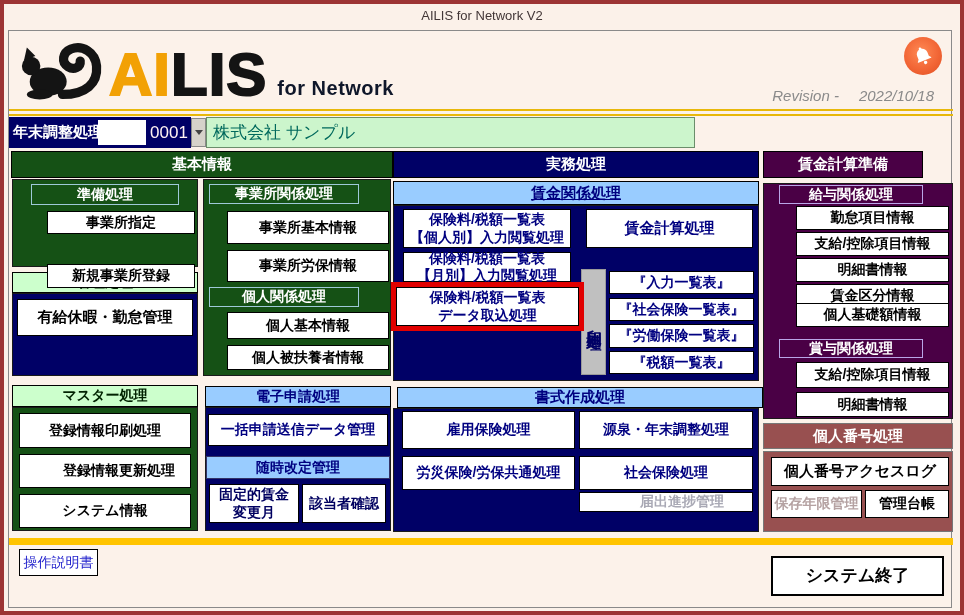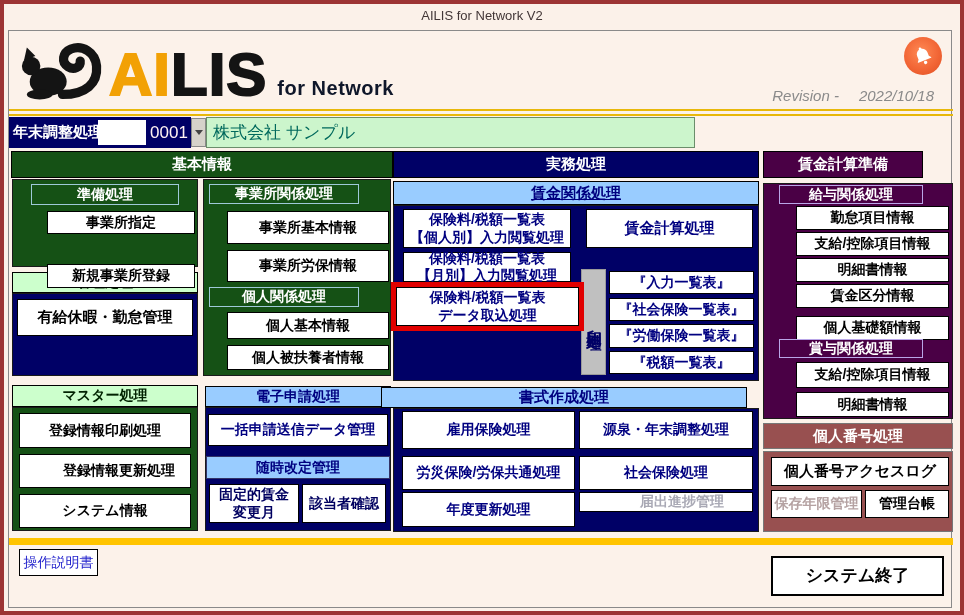--- a/index.html
+++ b/index.html
@@ -130,36 +130,35 @@
 【月別】入力閲覧処理</div>
     <div class="a btn nv" style="left:387px;top:256px;width:183px;height:39px;z-index:4;">保険料/税額一覧表
 データ取込処理</div>
     <div class="a redbox" style="left:382px;top:251px;width:193px;height:49px;"></div>
     <div class="a vtext" style="left:572px;top:238px;width:25px;height:106px;z-index:2;">印刷処理</div>
     <div class="a btn nv" style="left:600px;top:240px;width:145px;height:23px;z-index:2;">『入力一覧表』</div>
     <div class="a btn nv" style="left:600px;top:267px;width:145px;height:23px;z-index:2;">『社会保険一覧表』</div>
     <div class="a btn nv" style="left:600px;top:293px;width:145px;height:24px;z-index:2;">『労働保険一覧表』</div>
     <div class="a btn nv" style="left:600px;top:320px;width:145px;height:23px;z-index:2;">『税額一覧表』</div>
 
-    <div class="a hdr nv" style="left:372px;top:356px;width:366px;height:21px;background:#99CCFF;font-size:15px;">書式作成処理</div>
+    <div class="a hdr nv" style="left:388px;top:356px;width:366px;height:21px;background:#99CCFF;font-size:15px;">書式作成処理</div>
     <div class="a panel" style="left:384px;top:377px;width:366px;height:124px;background:#000066;"></div>
     <div class="a btn nv" style="left:393px;top:380px;width:173px;height:38px;z-index:2;">雇用保険処理</div>
     <div class="a btn nv" style="left:570px;top:380px;width:174px;height:38px;z-index:2;">源泉・年末調整処理</div>
     <div class="a btn nv" style="left:393px;top:425px;width:173px;height:34px;z-index:2;">労災保険/労保共通処理</div>
     <div class="a btn nv" style="left:570px;top:425px;width:174px;height:34px;z-index:2;">社会保険処理</div>
-    <div class="a btn nv" style="left:393px;top:461px;width:173px;height:35px;z-index:2;">年度更新処理</div>
     <div class="a btn dis" style="left:570px;top:461px;width:174px;height:20px;z-index:2;padding-left:32px;">届出進捗管理</div>
 
     <div class="a panel" style="left:754px;top:152px;width:190px;height:236px;background:#4A0045;"></div>
     <div class="a lbl" style="left:770px;top:154px;width:144px;height:19px;border:1px solid #B9A6E8;z-index:2;">給与関係処理</div>
     <div class="a btn" style="left:787px;top:175px;width:153px;height:24px;z-index:2;">勤怠項目情報</div>
     <div class="a btn" style="left:787px;top:201px;width:153px;height:24px;z-index:2;">支給/控除項目情報</div>
     <div class="a btn" style="left:787px;top:227px;width:153px;height:24px;z-index:2;">明細書情報</div>
     <div class="a btn" style="left:787px;top:253px;width:153px;height:24px;z-index:2;">賃金区分情報</div>
-    <div class="a btn" style="left:787px;top:285px;width:153px;height:24px;z-index:2;">個人基礎額情報</div>
+    <div class="a btn" style="left:787px;top:272px;width:153px;height:24px;z-index:2;">個人基礎額情報</div>
     <div class="a lbl" style="left:770px;top:308px;width:144px;height:19px;border:1px solid #B9A6E8;z-index:2;">賞与関係処理</div>
     <div class="a btn" style="left:787px;top:331px;width:153px;height:26px;z-index:2;">支給/控除項目情報</div>
     <div class="a btn" style="left:787px;top:361px;width:153px;height:25px;z-index:2;">明細書情報</div>
 
     <div class="a hdr hdr-white" style="left:754px;top:392px;width:190px;height:26px;background:#985050;border:1px solid #777;">個人番号処理</div>
     <div class="a panel" style="left:754px;top:420px;width:190px;height:81px;background:#985050;border:1px solid #777;"></div>
     <div class="a btn" style="left:762px;top:426px;width:178px;height:29px;font-size:15px;z-index:2;">個人番号アクセスログ</div>
     <div class="a btn dis2" style="left:762px;top:459px;width:91px;height:28px;z-index:2;">保存年限管理</div>
     <div class="a btn" style="left:856px;top:459px;width:84px;height:28px;z-index:2;">管理台帳</div>
 

